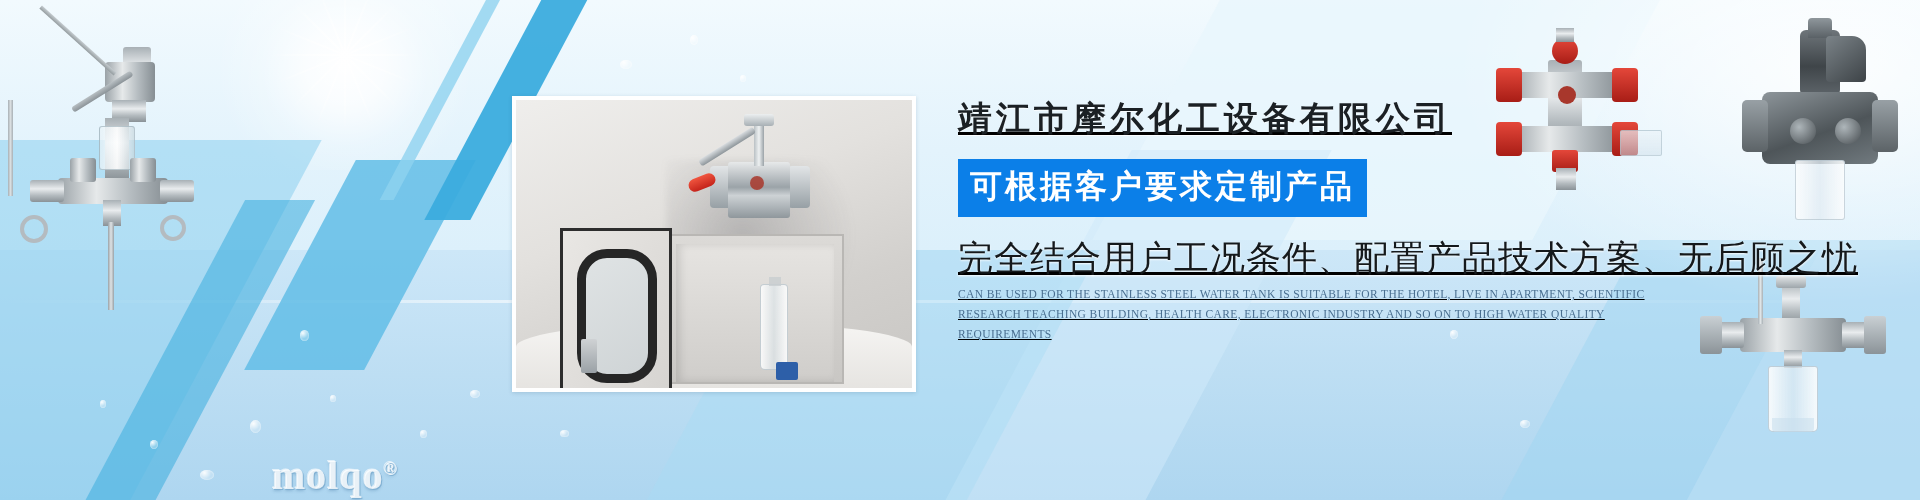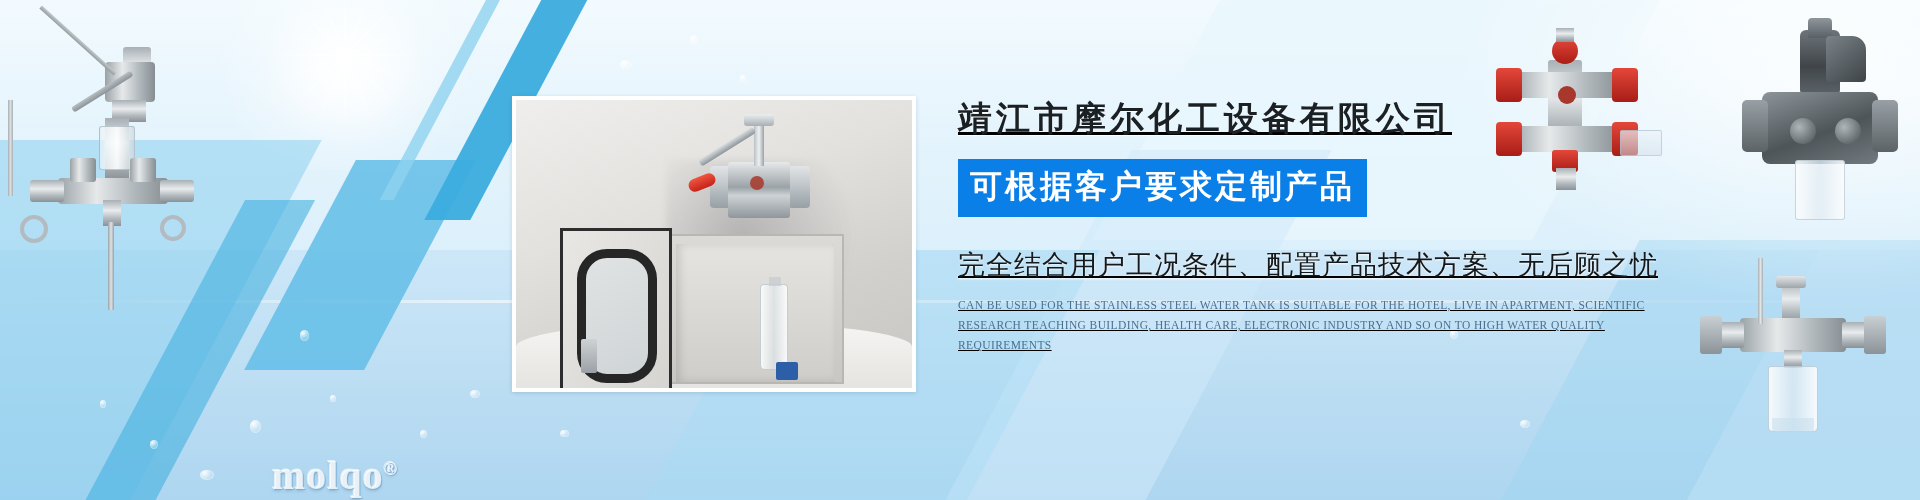--- a/index.html
+++ b/index.html
@@ -191,41 +191,41 @@
     background:#0b7fe8;
     color:#ffffff;
     font-weight:700;
     font-size:32px;
     letter-spacing:3px;
     padding:6px 12px 8px 12px;
     white-space:nowrap;
   }
 
   .line-desc {
-    margin-top:30px;
-    font-size:27px;
+    margin-top:18px;
+    font-size:35px;
     letter-spacing:1px;
     color:#15191c;
     white-space:nowrap;
     text-shadow:0 1px 2px rgba(255,255,255,.9);
   }
 
   .hl-blue2 {
     display:inline-block;
     margin-top:16px;
     background:#0b7fe8;
     color:#ffffff;
     font-size:28px;
     letter-spacing:3px;
     padding:7px 18px 9px 18px;
     white-space:nowrap;
   }
 
   .eng {
-    margin-top:12px;
+    margin-top:2px;
     width:742px;
     font-family:"Liberation Serif", serif;
     font-size:11.5px;
     line-height:1.75;
     letter-spacing:.4px;
     color:#4a6f90;
     text-transform:uppercase;
   }
 
   

